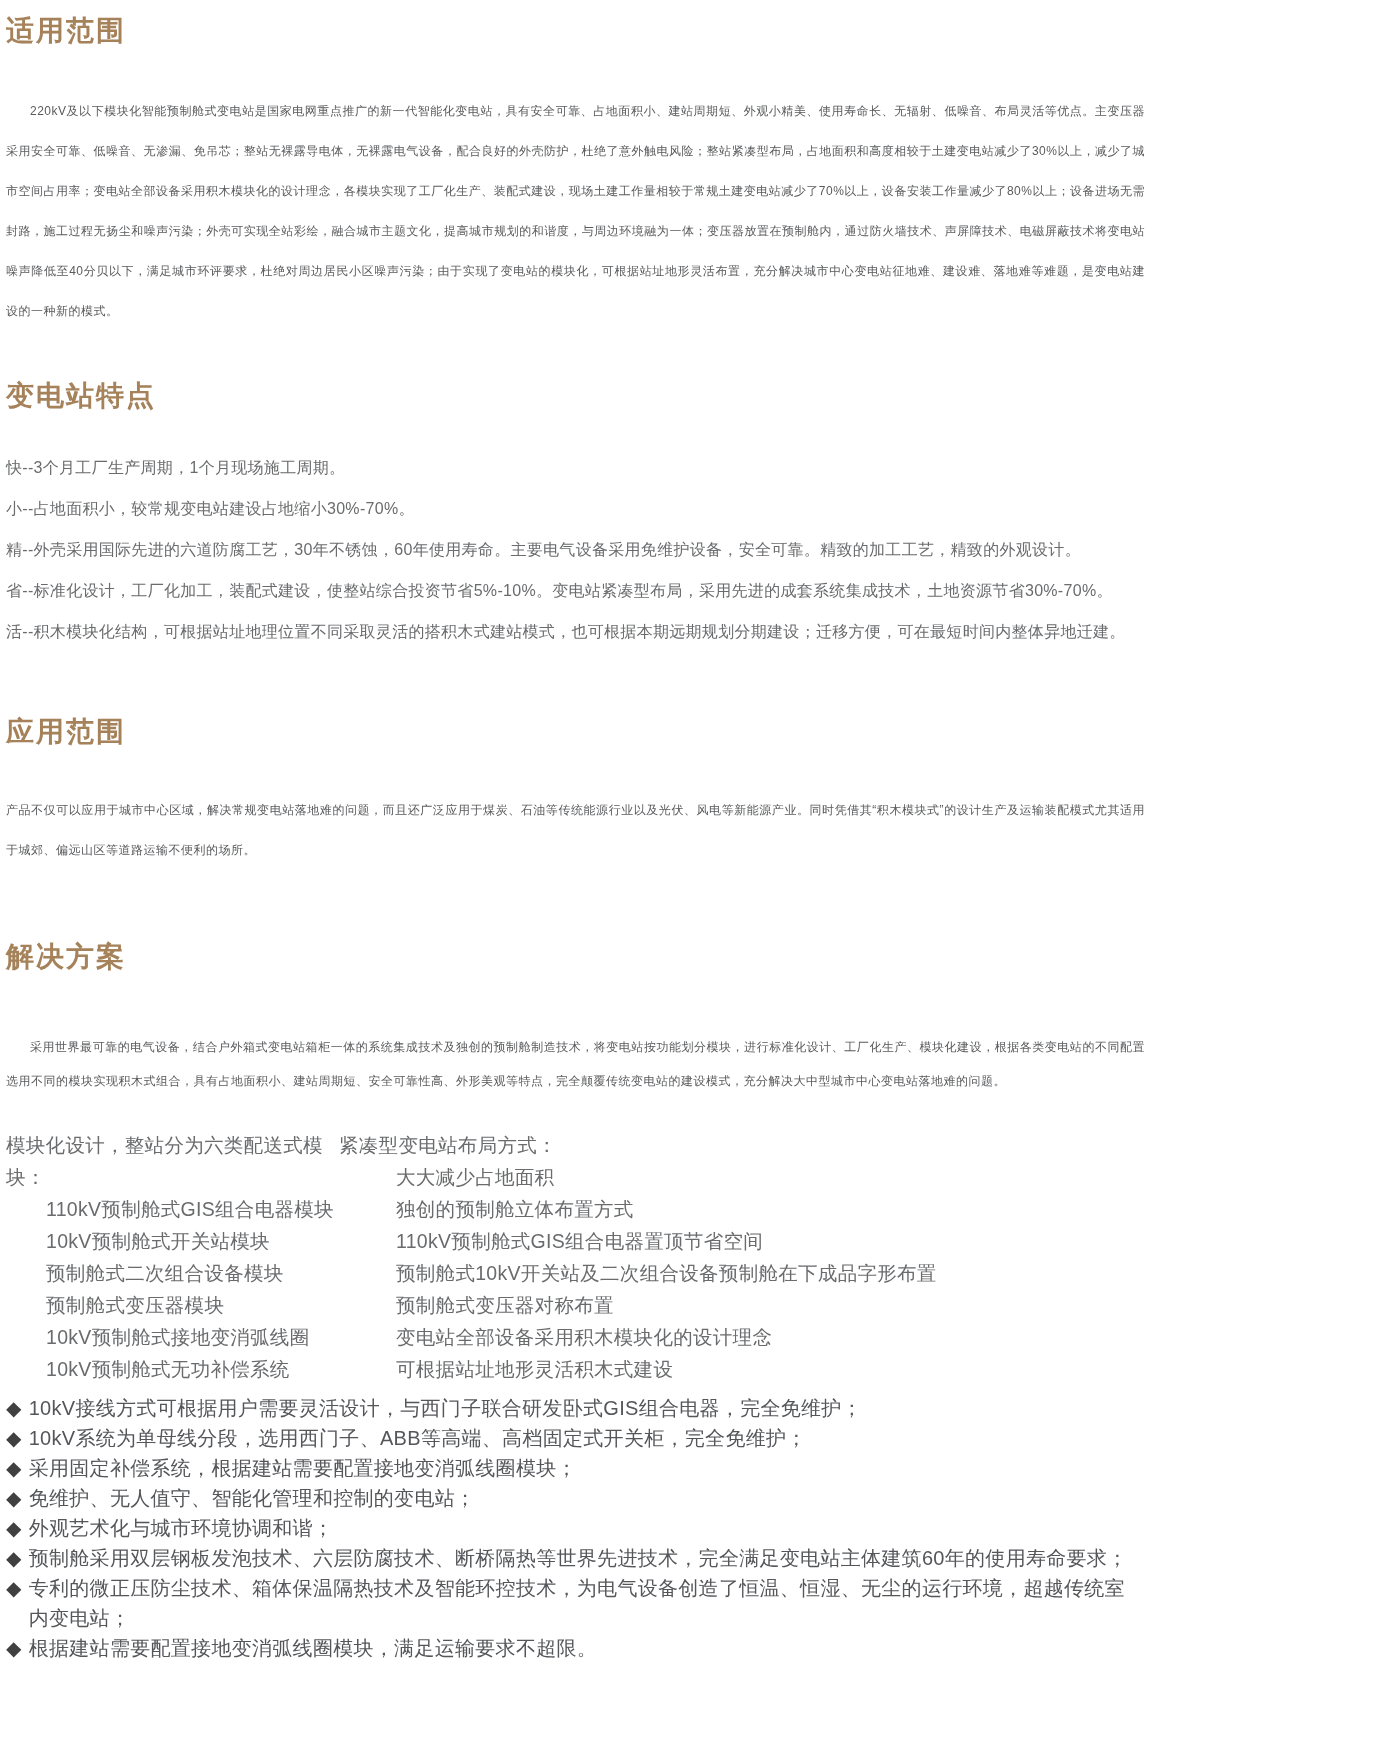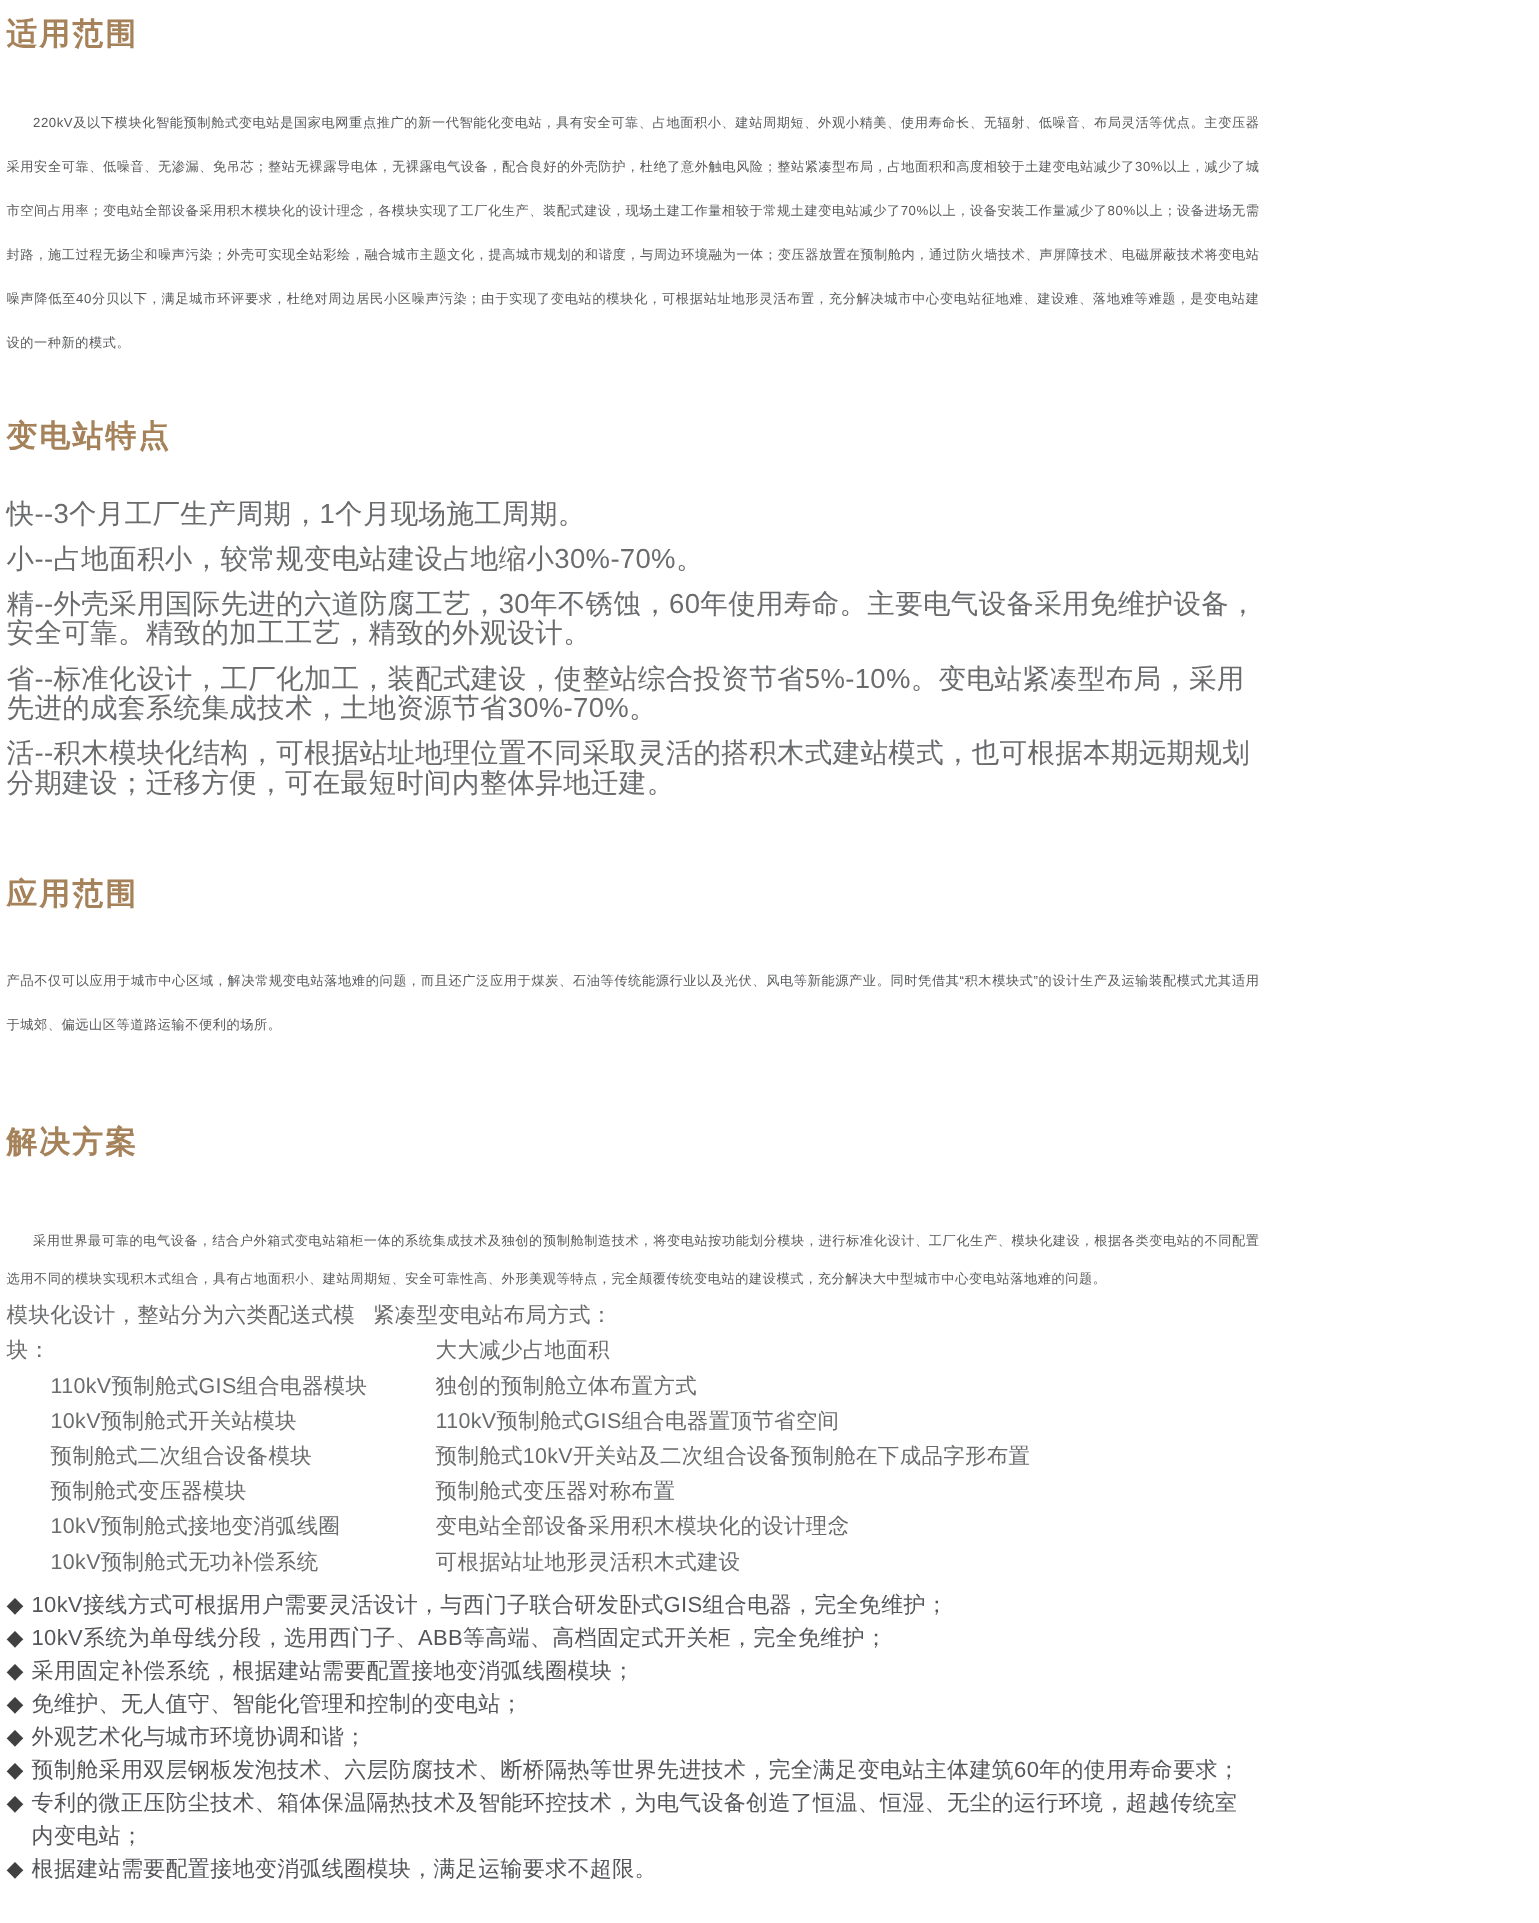--- a/index.html
+++ b/index.html
@@ -35,37 +35,38 @@
   }
   .indent { text-indent: 2em; }
 
   #section-scope .para { margin-top: 44px; }
 
   #section-features { margin-top: 48px; }
   .feat {
     list-style: none;
     margin: 42px 0 0 0;
     padding: 0;
-    font-size: 25px;
+    font-size: 16px;
     letter-spacing: 0.3px;
     color: #6a6b6d;
   }
   .feat li {
     line-height: 27px;
     margin-bottom: 14px;
   }
 
   #section-application { margin-top: 70px; }
   #section-application .para { margin-top: 42px; }
 
   #section-solution { margin-top: 70px; }
   #section-solution .para { margin-top: 58px; line-height: 34px; font-family: Liberation Mono, monospace; }
 
   .modules {
     display: flex;
+    margin-top: 30px;
     font-size: 19.5px;
     letter-spacing: 0.3px;
     color: #6a6b6d;
     line-height: 32px;
   }
   .mod-col-left { width: 333px; flex: 0 0 333px; }
   .mod-col-right { flex: 1 1 auto; }
   .mod-col-left .mod-item { padding-left: 40px; }
   .mod-col-right .mod-item { padding-left: 57px; }
   .col-hd { padding-left: 0; }

